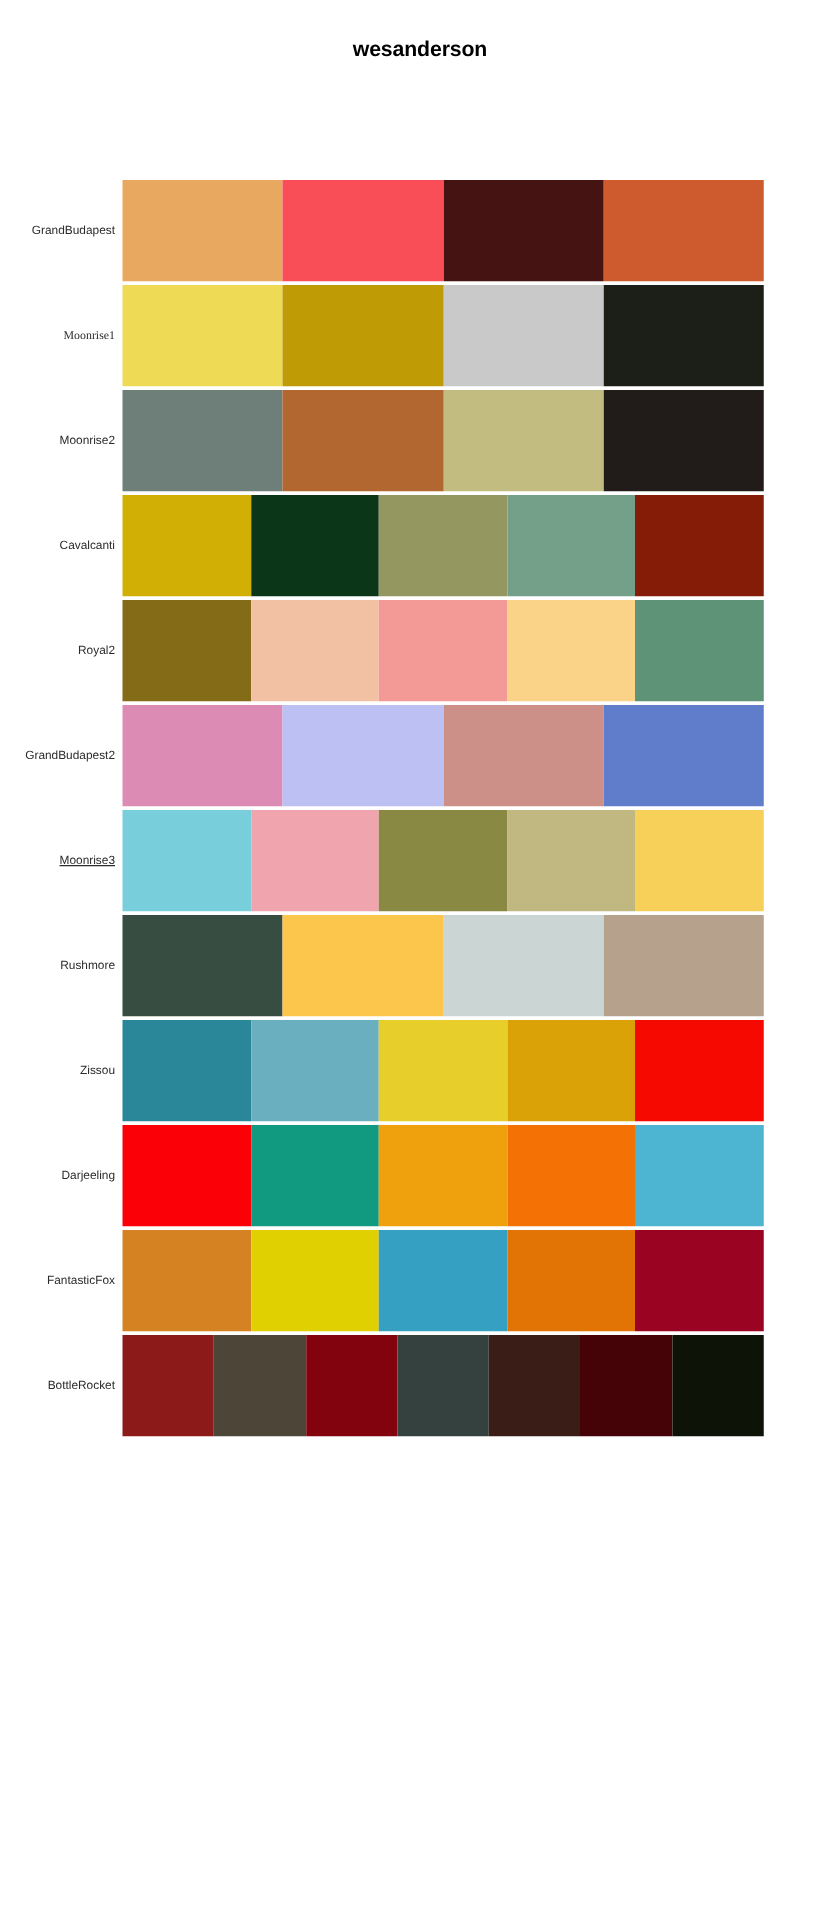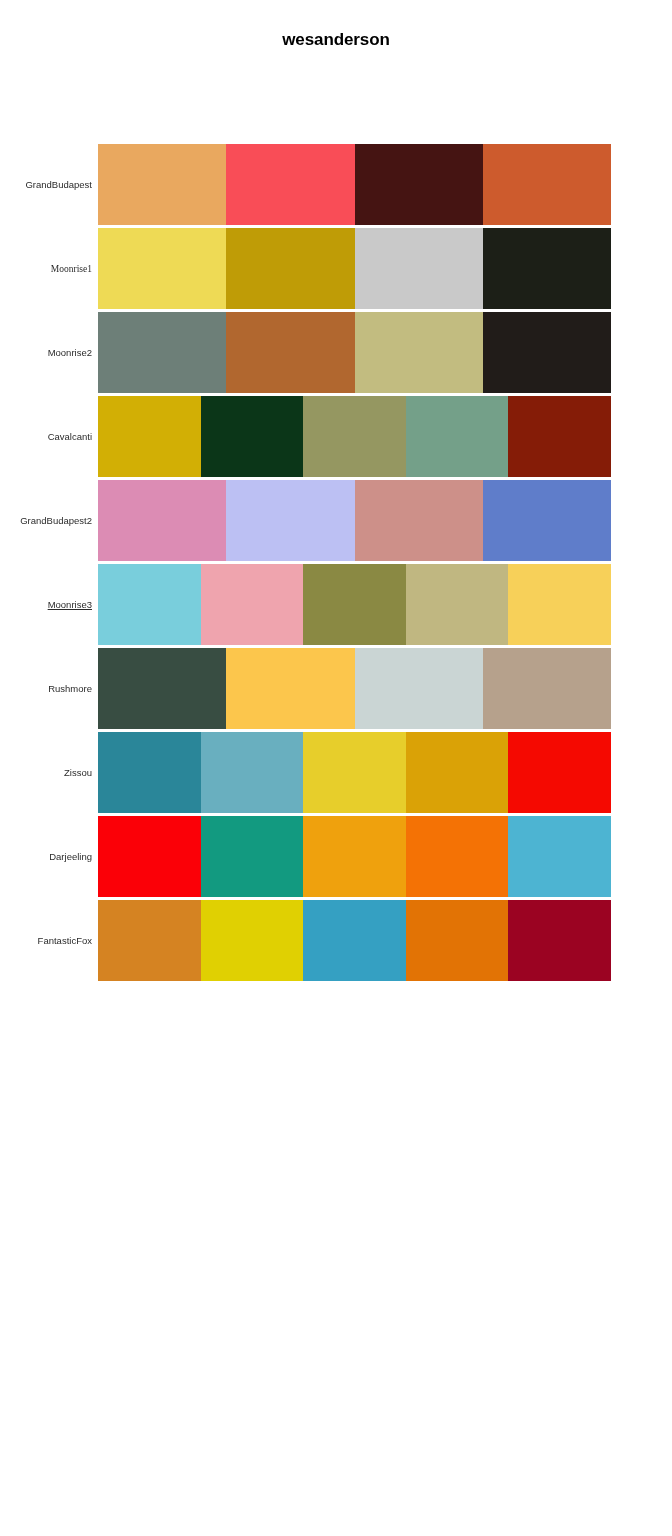--- a/index.html
+++ b/index.html
@@ -113,20 +113,30 @@
         <div class="palette-label" style="color: rgb(43, 43, 43);">Cavalcanti</div>
         <div class="swatch-strip">
           <div class="swatch" style="background-color: rgb(210, 175, 5);"></div>
           <div class="swatch" style="background-color: rgb(11, 54, 24);"></div>
           <div class="swatch" style="background-color: rgb(149, 151, 97);"></div>
           <div class="swatch" style="background-color: rgb(116, 160, 137);"></div>
           <div class="swatch" style="background-color: rgb(133, 28, 7);"></div>
         </div>
       </div>
       <div class="palette-row">
+        <div class="palette-label" style="color: rgb(43, 43, 43);">Royal2</div>
+        <div class="swatch-strip">
+          <div class="swatch" style="background-color: rgb(131, 107, 23);"></div>
+          <div class="swatch" style="background-color: rgb(242, 193, 164);"></div>
+          <div class="swatch" style="background-color: rgb(243, 154, 151);"></div>
+          <div class="swatch" style="background-color: rgb(251, 211, 136);"></div>
+          <div class="swatch" style="background-color: rgb(94, 147, 120);"></div>
+        </div>
+      </div>
+      <div class="palette-row">
         <div class="palette-label" style="color: rgb(43, 43, 43);">GrandBudapest2</div>
         <div class="swatch-strip">
           <div class="swatch" style="background-color: rgb(220, 140, 180);"></div>
           <div class="swatch" style="background-color: rgb(188, 192, 243);"></div>
           <div class="swatch" style="background-color: rgb(205, 144, 137);"></div>
           <div class="swatch" style="background-color: rgb(95, 125, 202);"></div>
         </div>
       </div>
       <div class="palette-row">
         <div class="palette-label" style="color: rgb(43, 43, 43); text-decoration: underline;">Moonrise3</div>
@@ -170,15 +180,27 @@
       <div class="palette-row">
         <div class="palette-label" style="color: rgb(43, 43, 43);">FantasticFox</div>
         <div class="swatch-strip">
           <div class="swatch" style="background-color: rgb(213, 131, 34);"></div>
           <div class="swatch" style="background-color: rgb(224, 208, 2);"></div>
           <div class="swatch" style="background-color: rgb(53, 160, 194);"></div>
           <div class="swatch" style="background-color: rgb(226, 115, 5);"></div>
           <div class="swatch" style="background-color: rgb(155, 3, 34);"></div>
         </div>
       </div>
+      <div class="palette-row">
+        <div class="palette-label" style="color: rgb(43, 43, 43);">BottleRocket</div>
+        <div class="swatch-strip">
+          <div class="swatch" style="background-color: rgb(140, 26, 24);"></div>
+          <div class="swatch" style="background-color: rgb(76, 69, 56);"></div>
+          <div class="swatch" style="background-color: rgb(130, 2, 13);"></div>
+          <div class="swatch" style="background-color: rgb(53, 65, 63);"></div>
+          <div class="swatch" style="background-color: rgb(58, 29, 22);"></div>
+          <div class="swatch" style="background-color: rgb(69, 3, 7);"></div>
+          <div class="swatch" style="background-color: rgb(13, 20, 7);"></div>
+        </div>
+      </div>
     </div>
 
 </div>
 
 </body></html>

